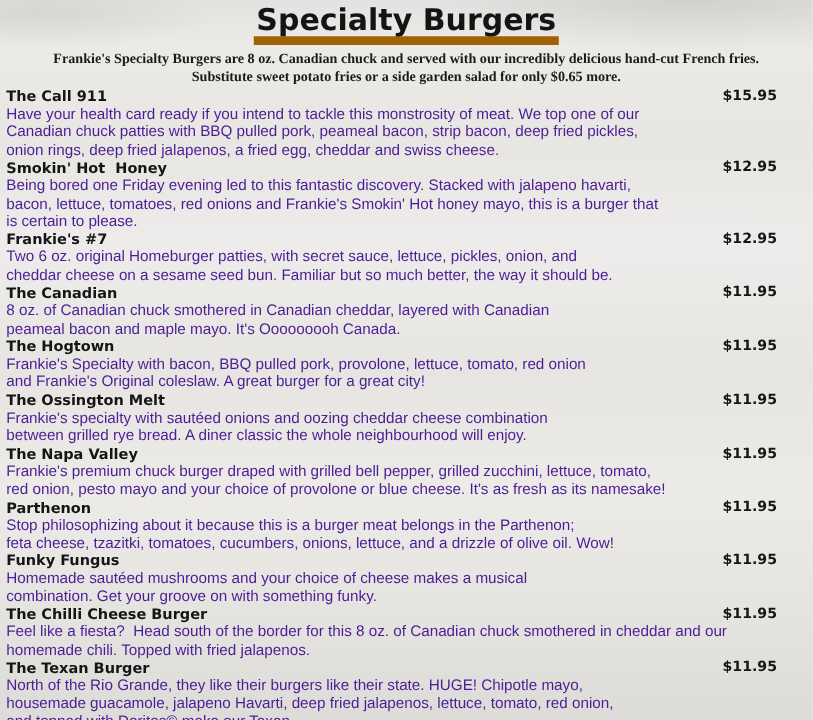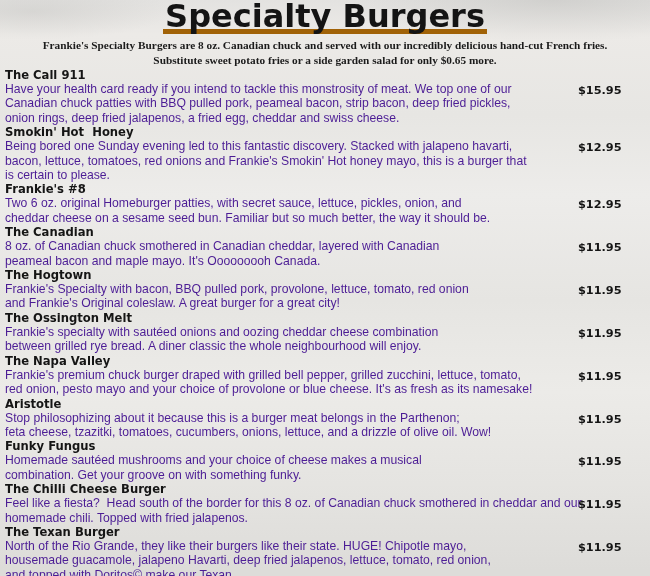--- a/index.html
+++ b/index.html
@@ -26,25 +26,25 @@
     padding-top: 3px;
   }
   .title-wrap {
     text-align: center;
     margin: 0 0 4px 0;
   }
   .title {
     display: inline-block;
     font-family: "DejaVu Sans", sans-serif;
     font-weight: bold;
-    font-size: 32px;
+    font-size: 24px;
     line-height: 26px;
     letter-spacing: 0px;
     color: #141414;
-    border-bottom: 5px solid #a16207;
+    border-bottom: 7px solid #a16207;
     padding: 0 2px 0px 2px;
   }
   .intro {
     text-align: center;
     font-family: Liberation Serif, serif;
     font-weight: bold;
     font-size: 11.3px;
     line-height: 14.5px;
     color: #1b1b1b;
   }
@@ -63,21 +63,21 @@
     font-weight: bold;
     font-size: 11.6px;
     line-height: 14px;
     color: #151515;
     white-space: pre;
     text-align: right;
   }
   .item-price {
     position: absolute;
     left: 578px;
-    top: 16px;
+    top: 0;
     font-family: "DejaVu Sans", sans-serif;
     font-weight: bold;
     font-size: 11.3px;
     line-height: 14px;
     color: #151515;
   }
   .item-desc {
     margin-left: 5px;
     font-family: "Liberation Sans", sans-serif;
     font-size: 12.2px;
@@ -109,28 +109,28 @@
       <div class="item-desc">Have your health card ready if you intend to tackle this monstrosity of meat. We top one of our
 Canadian chuck patties with BBQ pulled pork, peameal bacon, strip bacon, deep fried pickles,
 onion rings, deep fried jalapenos, a fried egg, cheddar and swiss cheese.</div>
     </div>
 
     <div class="item">
       <div class="item-head">
         <span class="item-name">Smokin' Hot  Honey</span>
         <span class="item-price">$12.95</span>
       </div>
-      <div class="item-desc">Being bored one Sunday evening led to this fantastic discovery. Stacked with jalapeno havarti,
+      <div class="item-desc">Being bored one Friday evening led to this fantastic discovery. Stacked with jalapeno havarti,
 bacon, lettuce, tomatoes, red onions and Frankie's Smokin' Hot honey mayo, this is a burger that
 is certain to please.</div>
     </div>
 
     <div class="item">
       <div class="item-head">
-        <span class="item-name">Frankie's #8</span>
+        <span class="item-name">Frankie's #7</span>
         <span class="item-price">$12.95</span>
       </div>
       <div class="item-desc">Two 6 oz. original Homeburger patties, with secret sauce, lettuce, pickles, onion, and
 cheddar cheese on a sesame seed bun. Familiar but so much better, the way it should be.</div>
     </div>
 
     <div class="item">
       <div class="item-head">
         <span class="item-name">The Canadian</span>
         <span class="item-price">$11.95</span>
@@ -161,21 +161,21 @@
       <div class="item-head">
         <span class="item-name">The Napa Valley</span>
         <span class="item-price">$11.95</span>
       </div>
       <div class="item-desc">Frankie's premium chuck burger draped with grilled bell pepper, grilled zucchini, lettuce, tomato,
 red onion, pesto mayo and your choice of provolone or blue cheese. It's as fresh as its namesake!</div>
     </div>
 
     <div class="item">
       <div class="item-head">
-        <span class="item-name">Aristotle</span>
+        <span class="item-name">Parthenon</span>
         <span class="item-price">$11.95</span>
       </div>
       <div class="item-desc">Stop philosophizing about it because this is a burger meat belongs in the Parthenon;
 feta cheese, tzazitki, tomatoes, cucumbers, onions, lettuce, and a drizzle of olive oil. Wow!</div>
     </div>
 
     <div class="item">
       <div class="item-head">
         <span class="item-name">Funky Fungus</span>
         <span class="item-price">$11.95</span>

